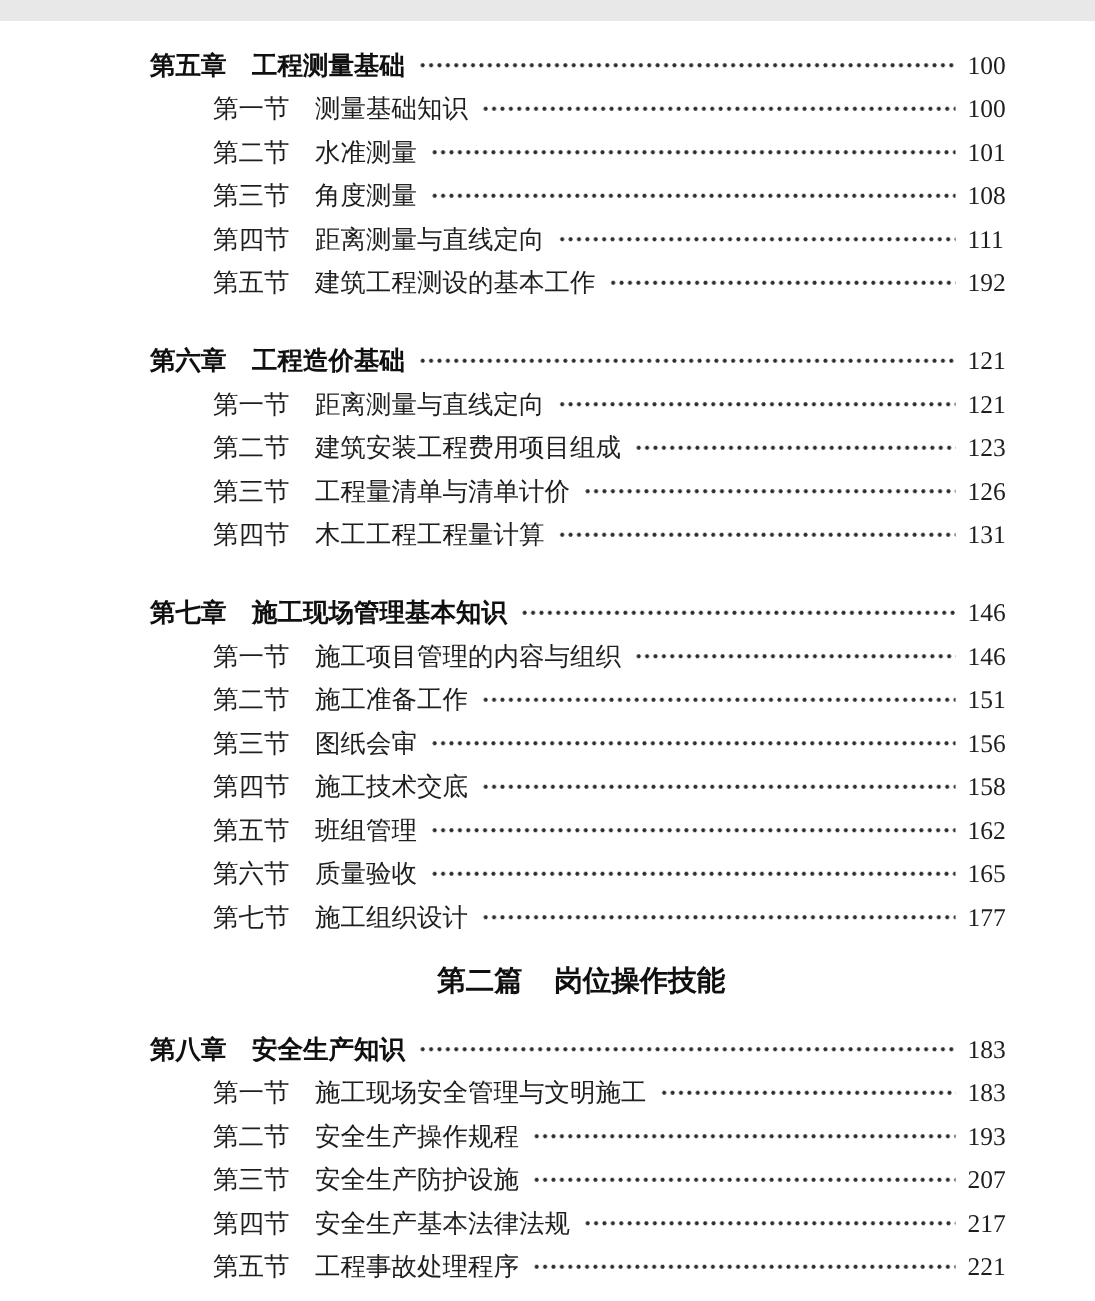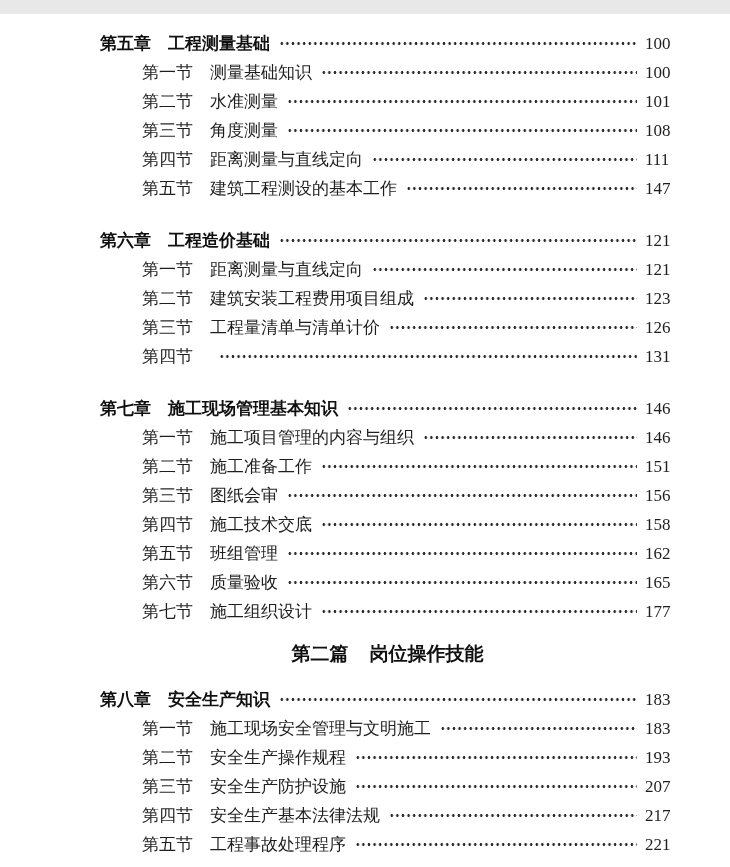--- a/index.html
+++ b/index.html
@@ -98,21 +98,21 @@
     <div class="row sec">
       <span class="label">第四节</span>
       <span class="title">距离测量与直线定向</span>
       <span class="leader"></span>
       <span class="pnum">111</span>
     </div>
     <div class="row sec">
       <span class="label">第五节</span>
       <span class="title">建筑工程测设的基本工作</span>
       <span class="leader"></span>
-      <span class="pnum">147</span>
+      <span class="pnum">192</span>
     </div>
   </div>
 
   <div class="group">
     <div class="row chap">
       <span class="label">第六章</span>
       <span class="title">工程造价基础</span>
       <span class="leader"></span>
       <span class="pnum">121</span>
     </div>
@@ -129,20 +129,21 @@
       <span class="pnum">123</span>
     </div>
     <div class="row sec">
       <span class="label">第三节</span>
       <span class="title">工程量清单与清单计价</span>
       <span class="leader"></span>
       <span class="pnum">126</span>
     </div>
     <div class="row sec">
       <span class="label">第四节</span>
+      <span class="title">木工工程工程量计算</span>
       <span class="leader"></span>
       <span class="pnum">131</span>
     </div>
   </div>
 
   <div class="group">
     <div class="row chap">
       <span class="label">第七章</span>
       <span class="title">施工现场管理基本知识</span>
       <span class="leader"></span>

